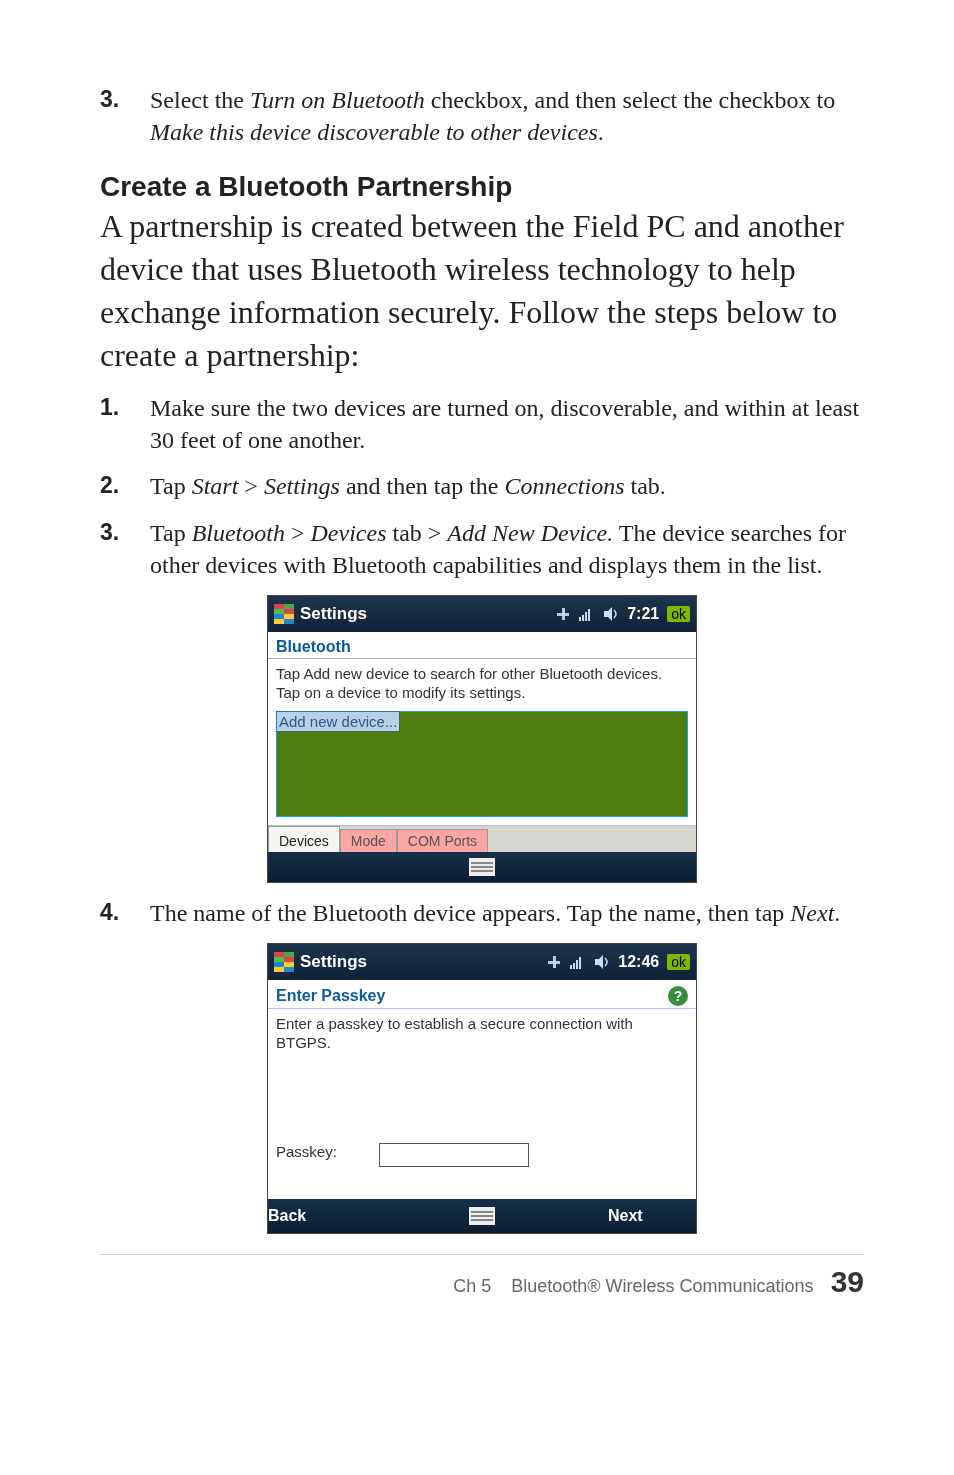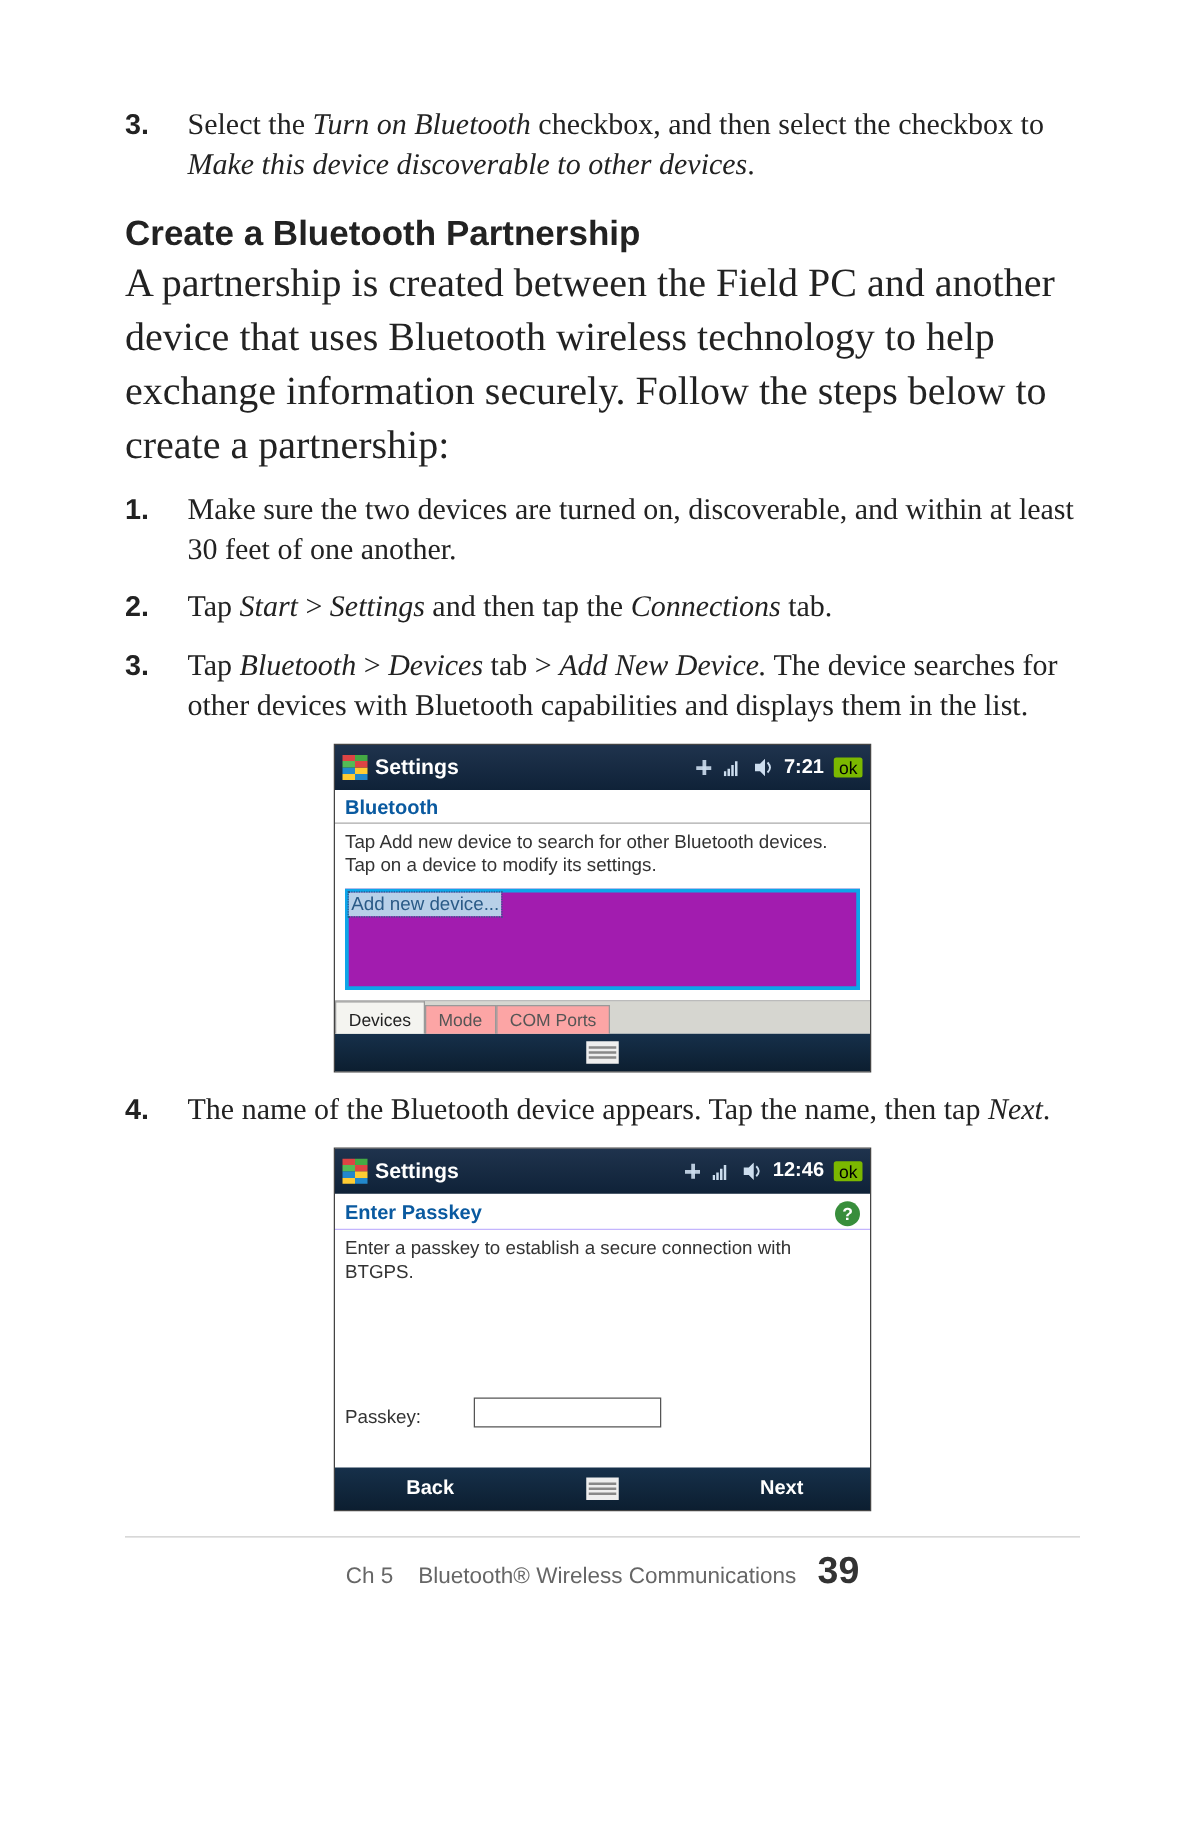--- a/index.html
+++ b/index.html
@@ -65,23 +65,23 @@
     border-bottom: 1px solid #aaa;
   }
   .panel-body {
     padding: 6px 8px 2px 8px;
     font-size: 15px;
     color: #333;
     line-height: 1.25;
   }
   .listbox {
     margin: 6px 8px 8px 8px;
-    height: 81px;
-    border: 3px solid #0ea5e9;
-    background: #a21caf;
+    height: 106px;
+    border: 1px solid #0ea5e9;
+    background: #4d7c0f;
   }
   .listbox .sel {
     background: #b8d0e8;
     color: #2a5a86;
     padding: 1px 2px;
     display: inline-block;
     outline: 1px dotted #2a5a86;
     font-size: 15px;
   }
   .tabs {
@@ -120,49 +120,49 @@
   .keybd div { height:2px; background:#888; }
 
   .help-badge {
     margin-left:auto;
     width:20px; height:20px; border-radius:10px;
     background:#388e3c; color:#fff;
     font-weight:bold; font-size:14px;
     display:flex; align-items:center; justify-content:center;
   }
 
-  .form-row { display:flex; align-items:flex-end; padding: 8px 8px 14px 8px; font-size:15px; color:#333; }
+  .form-row { display:flex; align-items:flex-start; padding: 8px 8px 14px 8px; font-size:15px; color:#333; }
   .form-row input {
     margin-left: 42px;
     width: 150px;
     height: 24px;
     border: 1px solid #555;
     font-size: 15px;
     padding: 1px 4px;
   }
   .device-spacer { height: 80px; }
 
   .nav-bar {
     height: 34px;
     background: linear-gradient(#16304a,#0c1e30);
     display:flex;
     align-items:center;
     color:#fff;
     font-weight:bold;
     font-size:16px;
   }
-  .nav-bar .nav-left { width: 33%; text-align:center;padding-left:11px; }
+  .nav-bar .nav-left { width: 33%; text-align:left; }
   .nav-bar .nav-mid  { width: 34%; display:flex; justify-content:center; }
   .nav-bar .nav-right{ width: 33%; text-align:center; }
 
   
   .footer-rule { border: none; border-top: 1px solid #ccc; margin-top: 20px; }
   .footer {
     font-family: Arial, sans-serif;
-    text-align: center;
+    text-align: right;
     font-size: 18px;
     color: #666;
     margin-top: 10px;
   }
   .footer .pagenum { font-size: 30px; font-weight: bold; color: #333; margin-left: 12px; }
 </style>
 </head>
 <body>
 
 <ol class="numbered">

